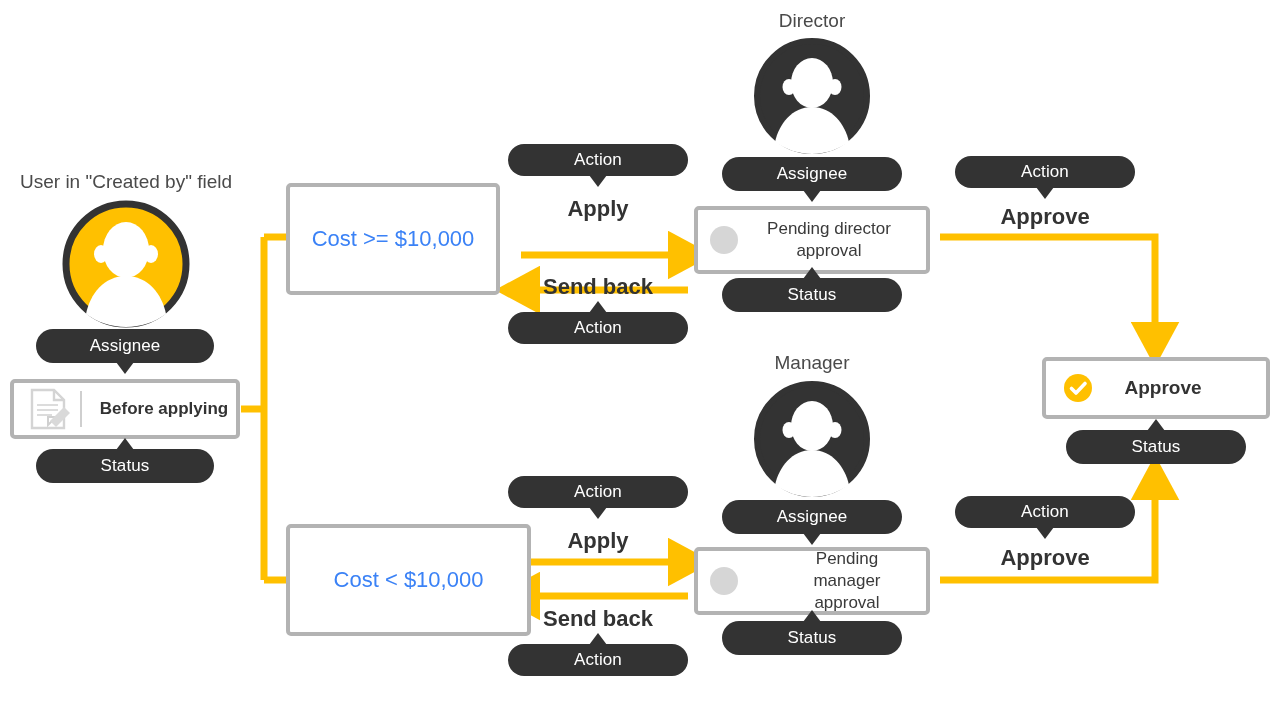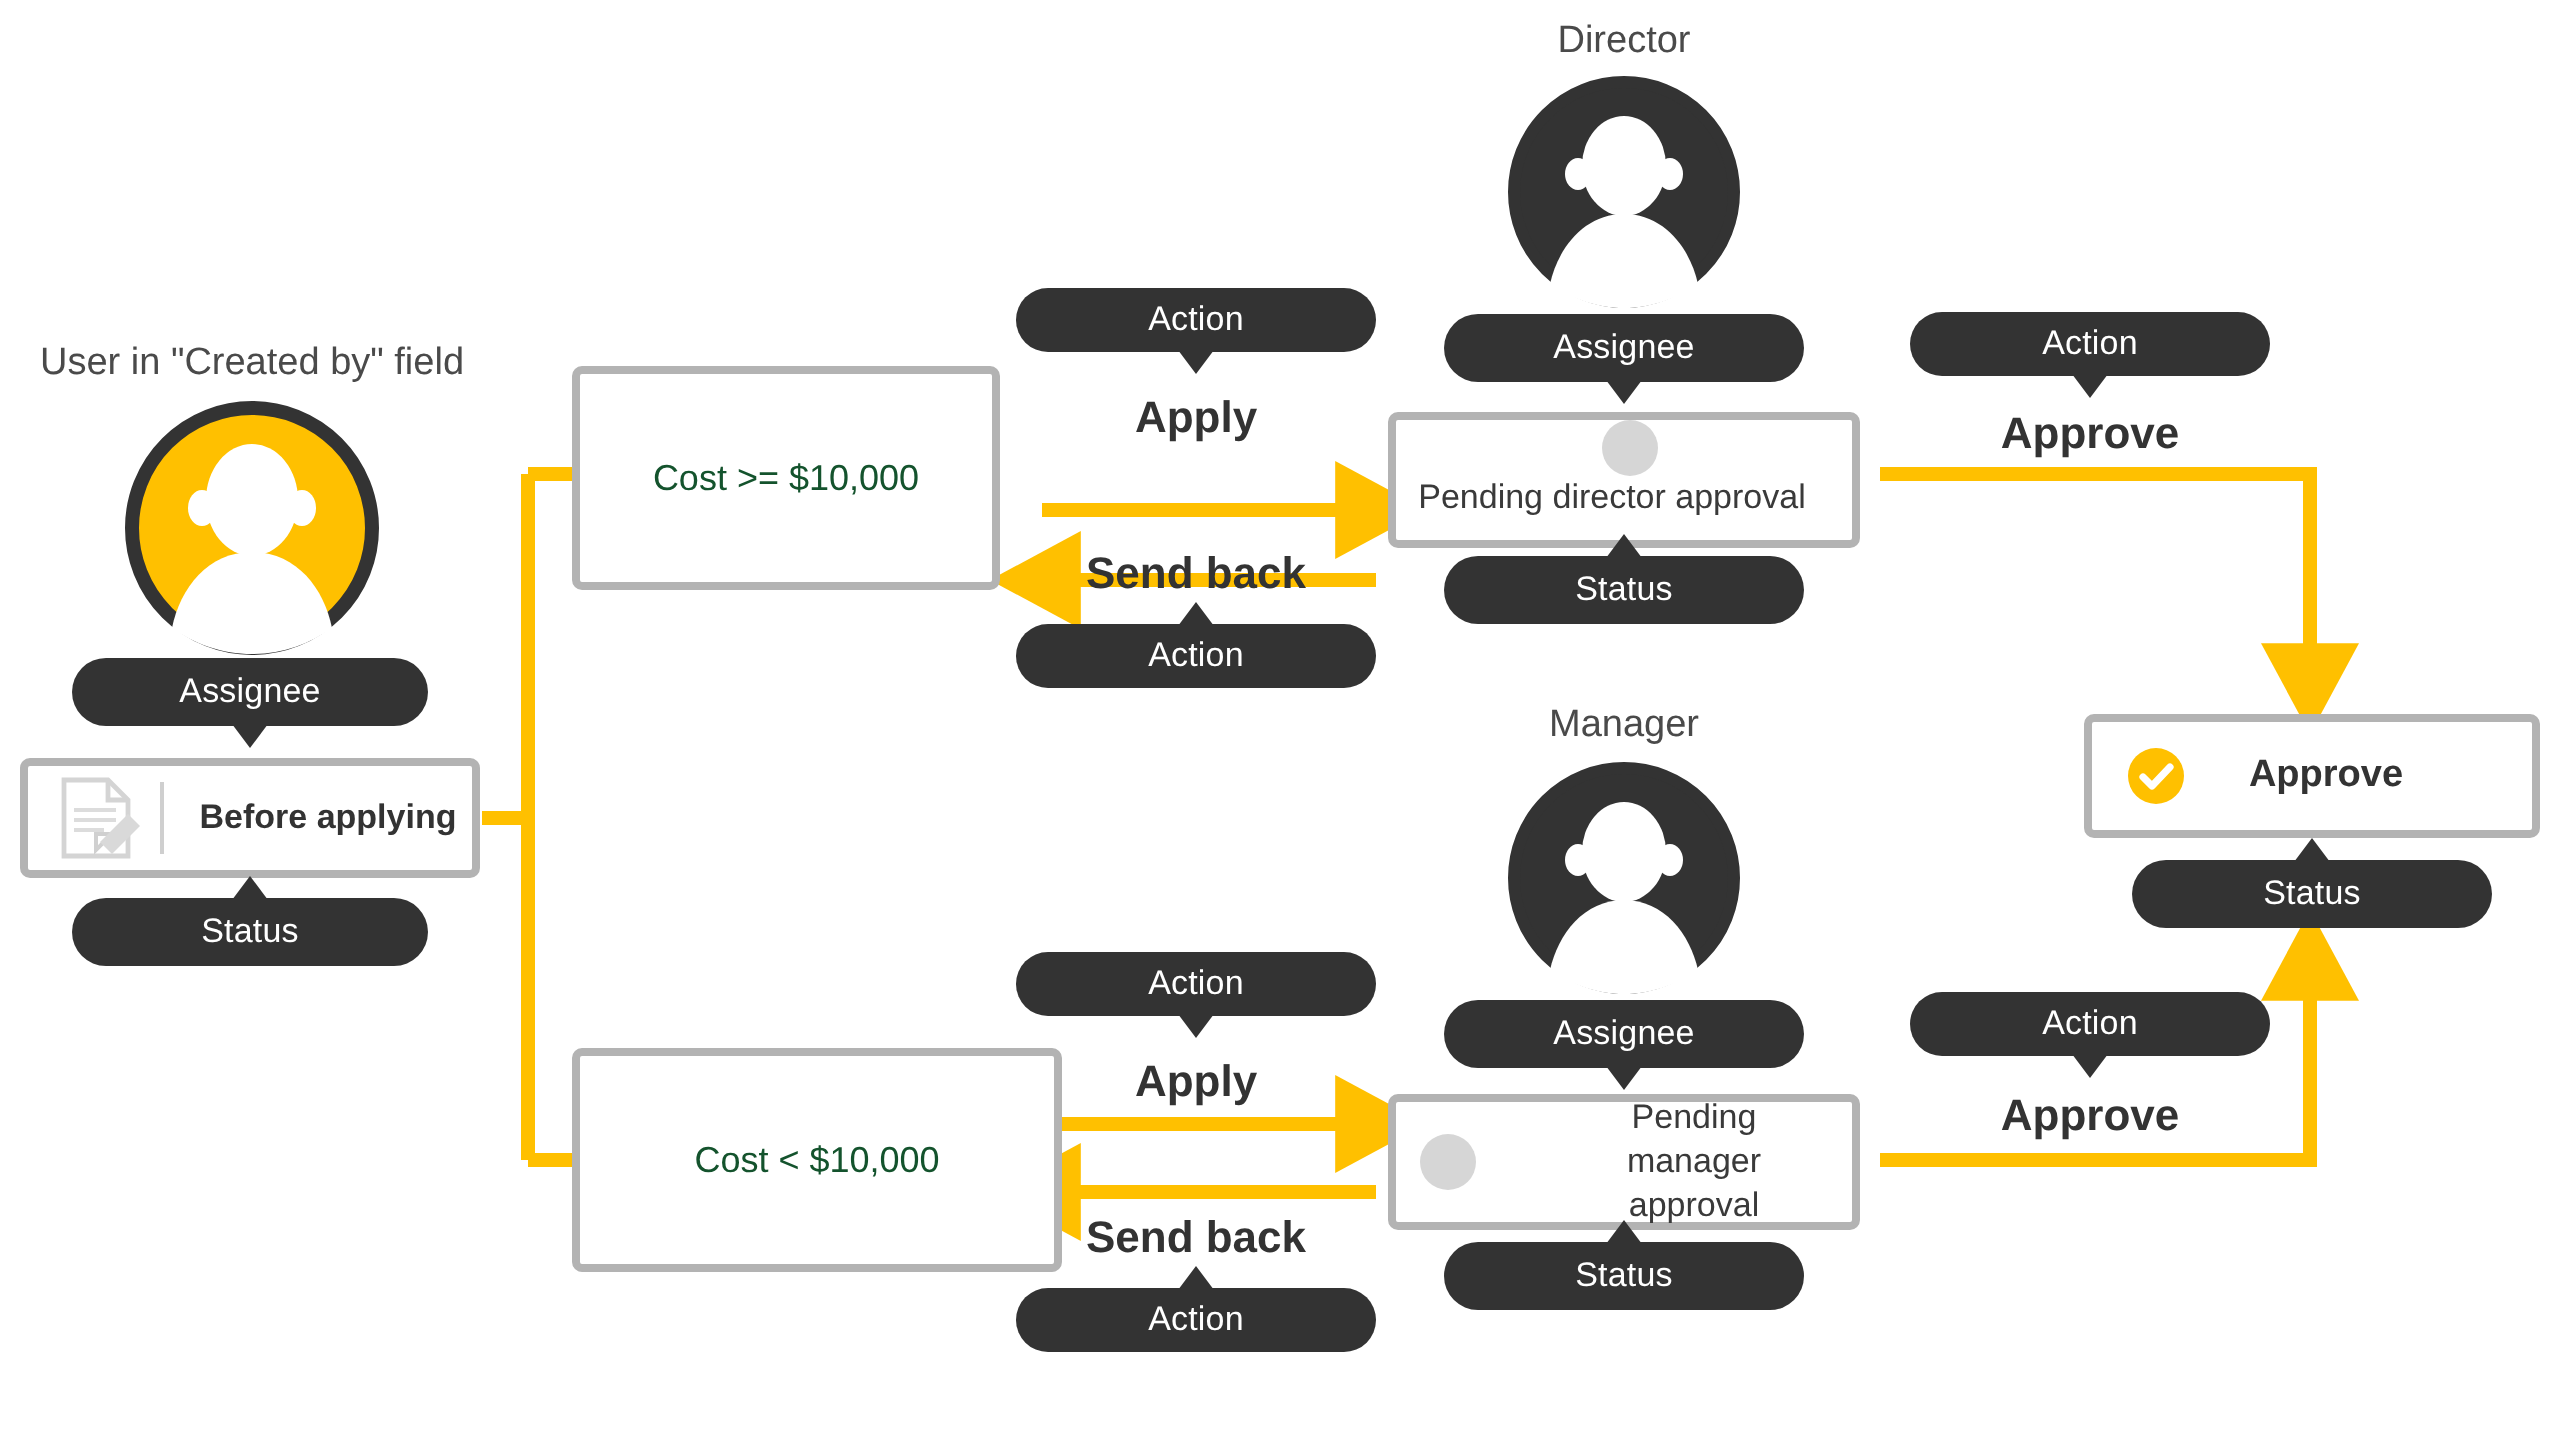--- a/index.html
+++ b/index.html
@@ -74,22 +74,22 @@
     position: absolute;
     background: #ffffff;
     border: 4px solid #b3b3b3;
     border-radius: 5px;
     box-sizing: border-box;
     display: flex;
     align-items: center;
   }
   .obox.center { justify-content: center; }
   .obox-text {
-    font-size: 18px;
-    color: #14532d;
+    font-size: 22px;
+    color: #3b82f6;
     text-align: center;
     line-height: 22px;
   }
 
   
   .status-dot {
     width: 28px; height: 28px;
     border-radius: 50%;
     background: #d6d6d6;
     flex: 0 0 auto;
@@ -272,21 +272,21 @@
         <ellipse cx="83" cy="51" rx="6.5" ry="8"></ellipse>
       </g>
     </svg>
   </div>
 
   <div class="pill tail-down" style="left:722px; top:157px; width:180px; height:34px;">
     <span>Assignee</span>
     <span class="tail"></span>
   </div>
 
-  <div class="obox" style="left:694px; top:206px; width:236px; height:68px;flex-direction:column;">
+  <div class="obox" style="left:694px; top:206px; width:236px; height:68px;">
     <div class="status-dot"></div>
     <div class="status-label">Pending director approval</div>
   </div>
 
   <div class="pill tail-up" style="left:722px; top:278px; width:180px; height:34px;">
     <span class="tail"></span>
     <span>Status</span>
   </div>
 
   <div class="pill tail-down" style="left:955px; top:156px; width:180px; height:32px;">

